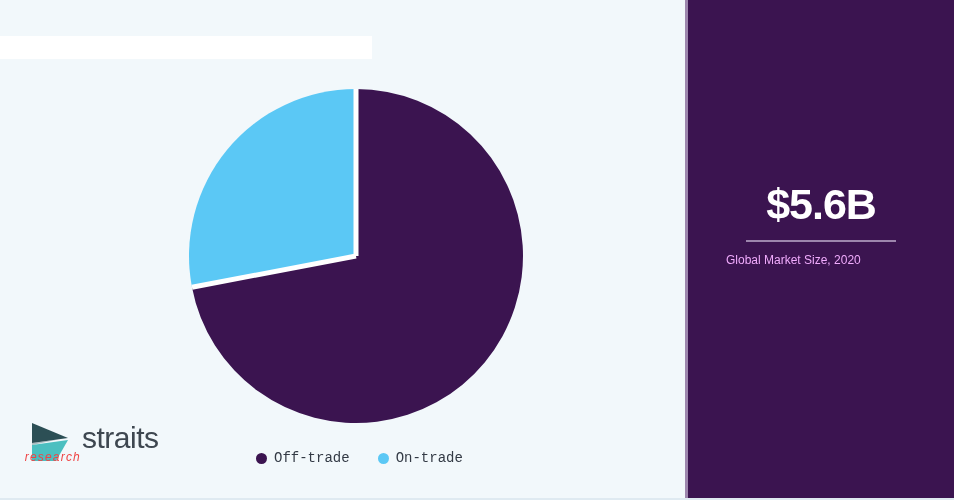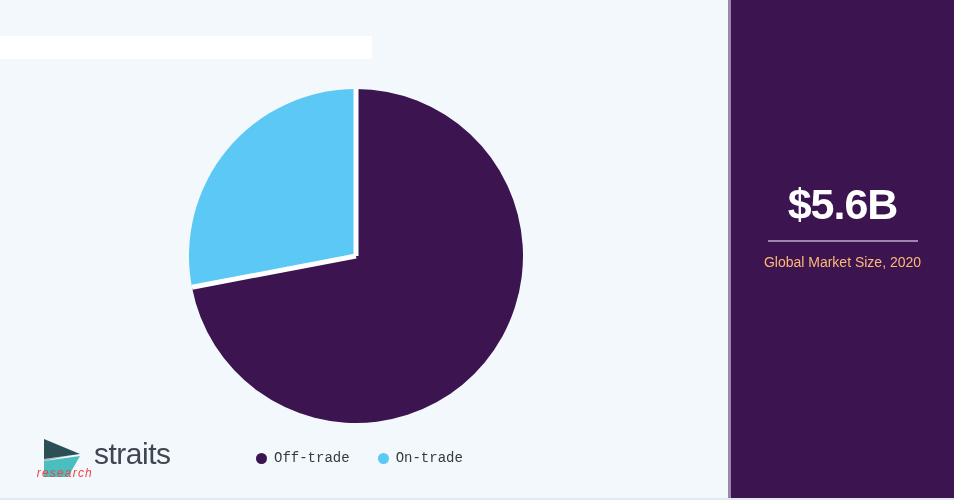--- a/index.html
+++ b/index.html
@@ -99,26 +99,25 @@
   }
   .legend-label {
     font-size: 14px;
     color: #333a45;
     white-space: nowrap;
   }
 
   
   #logo {
     position: absolute;
-    left: 40px;
+    left: 28px;
     top: 420px;
     display: flex;
     align-items: center;
     gap: 6px;
-    margin-top: 16px;
   }
   #logo-mark {
     width: 48px;
     height: 44px;
     flex: 0 0 auto;
   }
   #logo-text {
     position: relative;
     height: 44px;
   }
@@ -142,21 +141,21 @@
     line-height: 1;
     white-space: nowrap;
     font-style: italic;
   }
 
   
   #stat-panel {
     position: absolute;
     right: 0;
     top: 0;
-    width: 226px;
+    width: 269px;
     height: 100%;
     background: #3b1450;
     border-left: 3px solid #9d86ad;
     box-sizing: border-box;
     display: flex;
     flex-direction: column;
     align-items: center;
     justify-content: flex-start;
   }
   #stat-value {
@@ -169,23 +168,23 @@
   }
   #stat-divider {
     margin-top: 14px;
     width: 150px;
     height: 2px;
     background: #9d86ad;
   }
   #stat-caption {
     margin-top: 11px;
     width: 190px;
-    text-align: center;
-    font-size: 14px;
-    color: #fdba74;
+    text-align: left;
+    font-size: 12px;
+    color: #f0abfc;
     line-height: 1.3;
   }
 </style>
 </head>
 <body>
 
 <div id="infographic">
 
   <div id="header-area">
     <div id="title-underband"></div>

